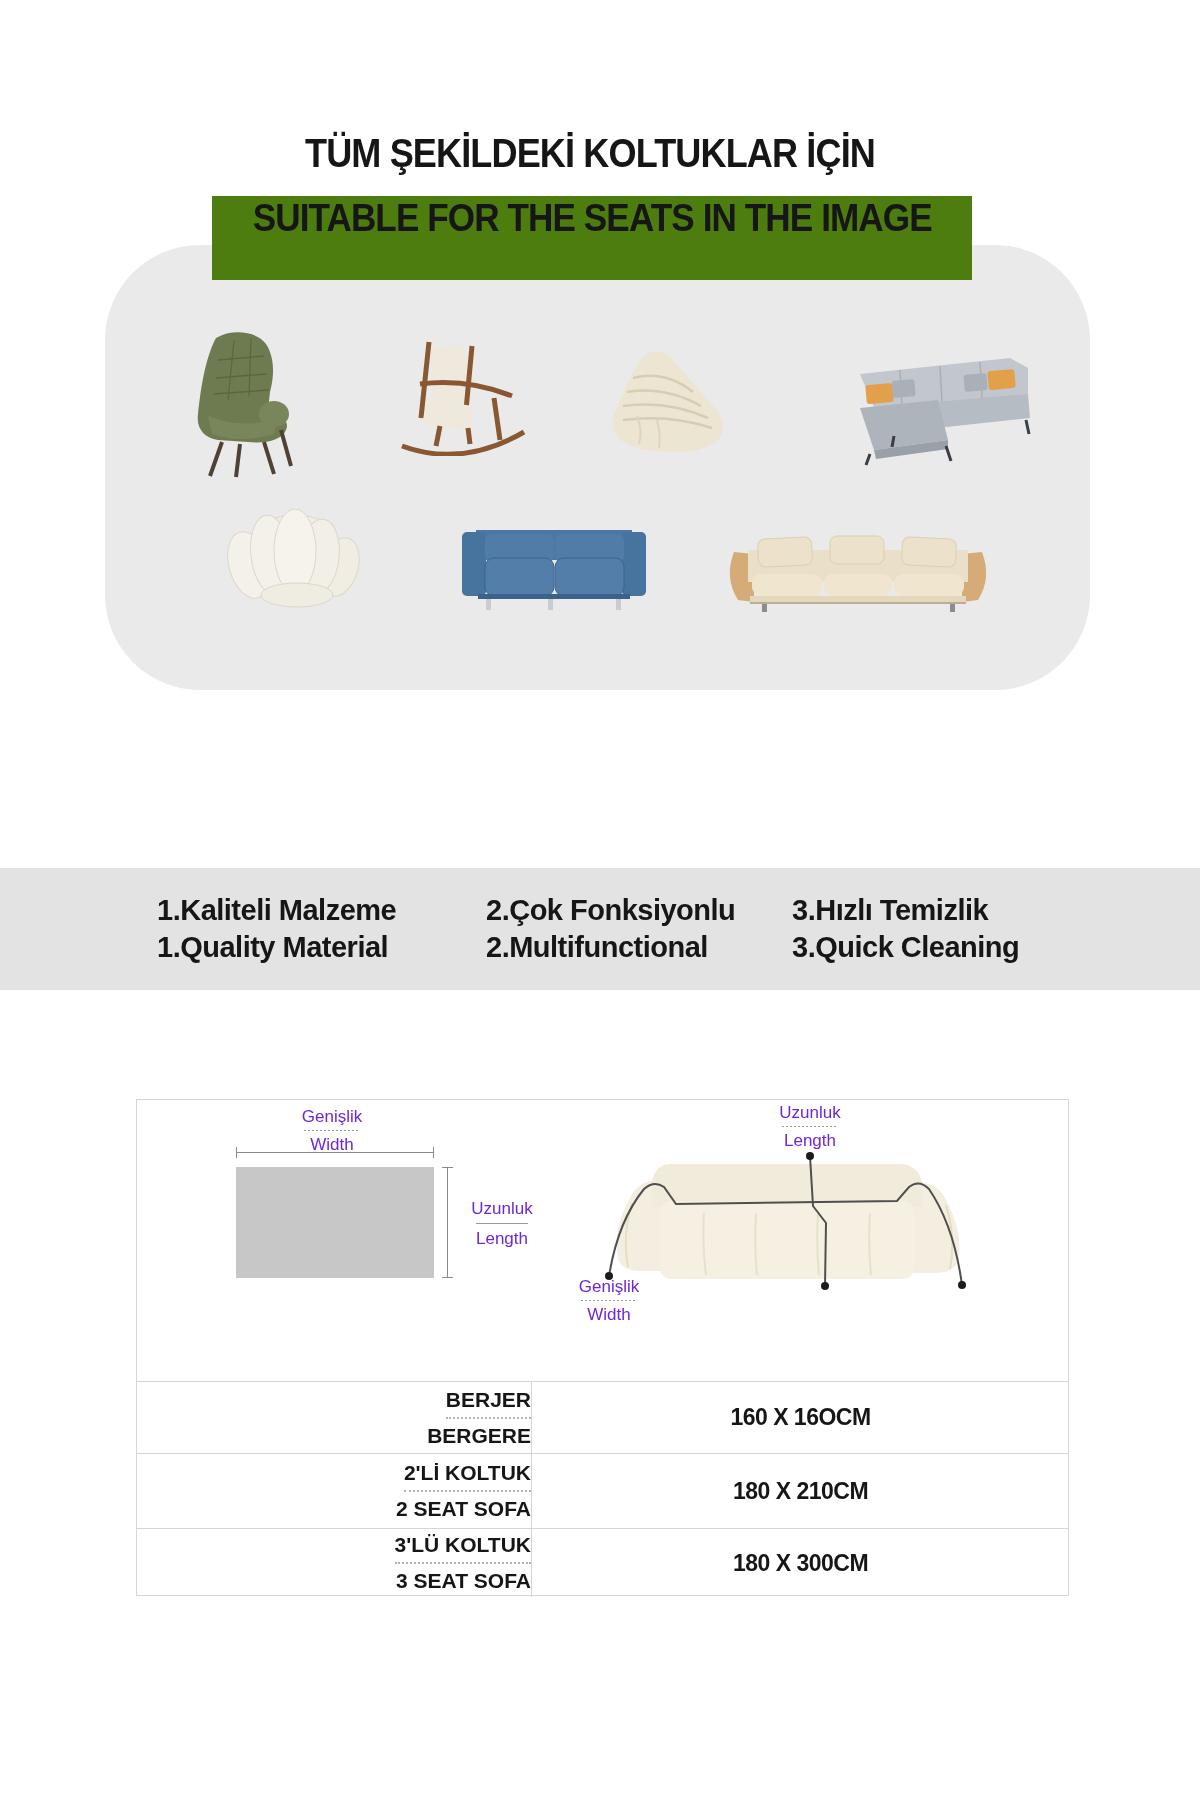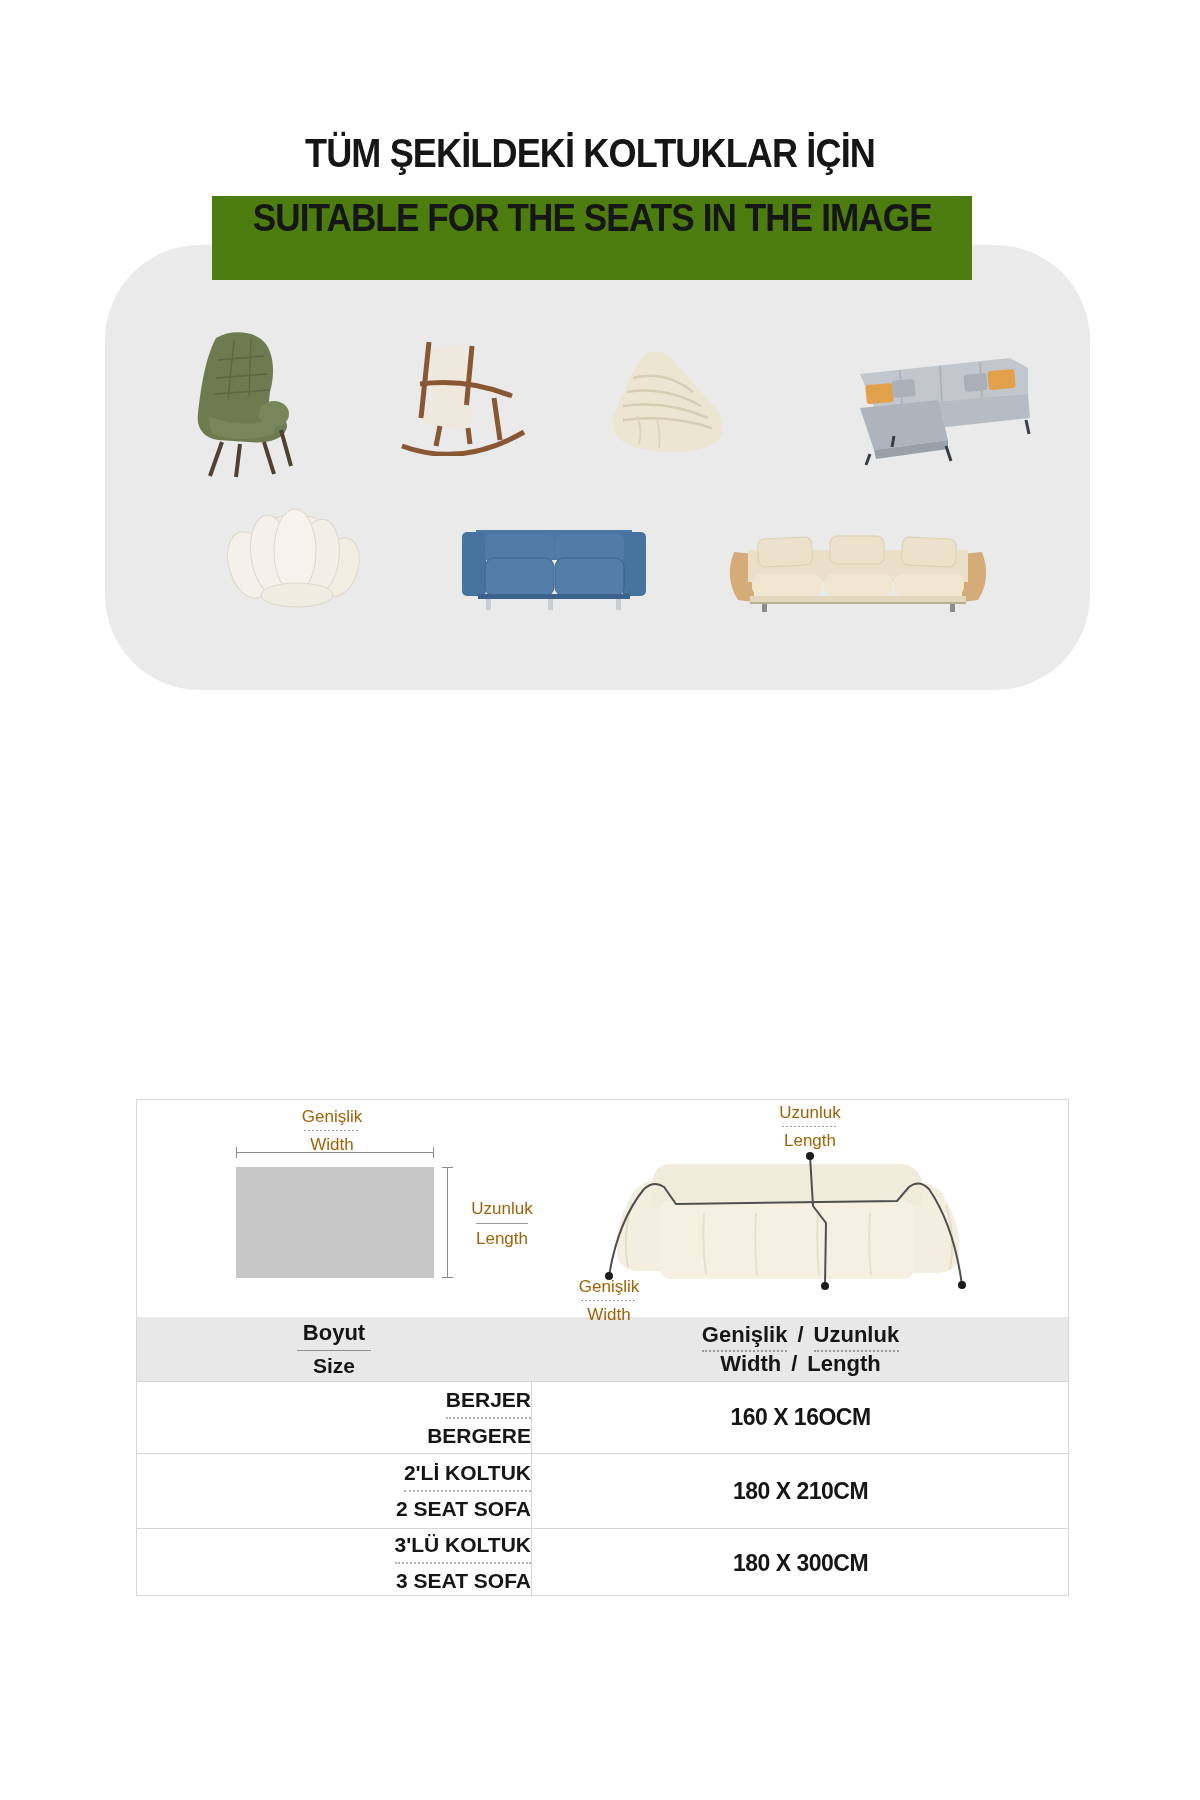--- a/index.html
+++ b/index.html
@@ -37,21 +37,21 @@
   .feature-col{
     position:absolute;top:0;height:122px;display:flex;flex-direction:column;
     justify-content:center;gap:4px;
   }
   .feature-line{font-size:29px;font-weight:bold;letter-spacing:-0.5px;white-space:nowrap;}
   
   .size-box{
     position:absolute;left:136px;top:1099px;width:933px;height:497px;
     border:1px solid #d6d6d6;box-sizing:border-box;background:#ffffff;
   }
-  .diag-label{position:absolute;text-align:center;font-size:17px;color:#a16207;line-height:21px;}
+  .diag-label{position:absolute;text-align:center;font-size:17px;color:#6d28d9;line-height:21px;}
   .diag-label .rule-dot{
     display:block;width:56px;height:1px;margin:3px auto 3px auto;
     background-image:repeating-linear-gradient(90deg,#9a9a9a 0 2px,transparent 2px 4px);
   }
   .diag-label .rule-solid{display:block;width:52px;height:1px;margin:4px auto 4px auto;background:#9a9a9a;}
   .meas-rect{position:absolute;left:99px;top:67px;width:198px;height:111px;background:#c7c7c7;}
   .h-measure{position:absolute;left:99px;top:52px;width:198px;height:1px;background:#8a8a8a;}
   .h-measure::before,.h-measure::after{content:"";position:absolute;top:-5px;width:1px;height:11px;background:#8a8a8a;}
   .h-measure::before{left:0;} .h-measure::after{right:0;}
   .v-measure{position:absolute;left:310px;top:67px;width:1px;height:111px;background:#8a8a8a;}
@@ -161,20 +161,34 @@
       <rect x="28" y="72" width="216" height="2" fill="#b9ad93"></rect>
       <rect x="40" y="74" width="5" height="8" fill="#8c8c8c"></rect>
       <rect x="228" y="74" width="5" height="8" fill="#8c8c8c"></rect>
     </svg>
   </div>
 
   <div class="title-band">
     <div class="title-en">SUITABLE FOR THE SEATS IN THE IMAGE</div>
   </div>
 
+  <div class="features-band">
+    <div class="feature-col" style="left:157px;">
+      <div class="feature-line">1.Kaliteli Malzeme</div>
+      <div class="feature-line">1.Quality Material</div>
+    </div>
+    <div class="feature-col" style="left:486px;">
+      <div class="feature-line">2.Çok Fonksiyonlu</div>
+      <div class="feature-line">2.Multifunctional</div>
+    </div>
+    <div class="feature-col" style="left:792px;">
+      <div class="feature-line">3.Hızlı Temizlik</div>
+      <div class="feature-line">3.Quick Cleaning</div>
+    </div>
+  </div>
 
   <div class="size-box">
 
     <div class="diag-label" style="left:135px;top:6px;width:120px;">
       <span>Genişlik</span>
       <span class="rule-dot"></span>
       <span>Width</span>
     </div>
     <div class="h-measure"></div>
     <div class="meas-rect"></div>
@@ -205,34 +219,20 @@
       <circle cx="206" cy="5" r="4" fill="#1c1c1c"></circle>
       <circle cx="221" cy="135" r="4" fill="#1c1c1c"></circle>
     </svg>
 
     <div class="diag-label" style="left:432px;top:176px;width:80px;z-index:2;">
       <span>Genişlik</span>
       <span class="rule-dot"></span>
       <span>Width</span>
     </div>
 
-    <div class="t-header">
-      <div class="boyut-cell">
-        <span class="boyut-tr">Boyut</span>
-        <span class="boyut-en">Size</span>
-      </div>
-      <div class="dims-cell">
-        <div class="dims-line">
-          <span class="dim-word-dotted">Genişlik</span><span class="dim-slash">/</span><span class="dim-word-dotted">Uzunluk</span>
-        </div>
-        <div class="dims-line">
-          <span>Width</span><span class="dim-slash">/</span><span>Length</span>
-        </div>
-      </div>
-    </div>
 
     <div class="t-row" style="top:281px;height:72px;">
       <div class="row-label">
         <span class="row-label-tr">BERJER</span>
         <span class="row-label-en">BERGERE</span>
       </div>
       <div class="row-value">160 X 16OCM</div>
     </div>
     <div class="t-row" style="top:353px;height:75px;">
       <div class="row-label">

